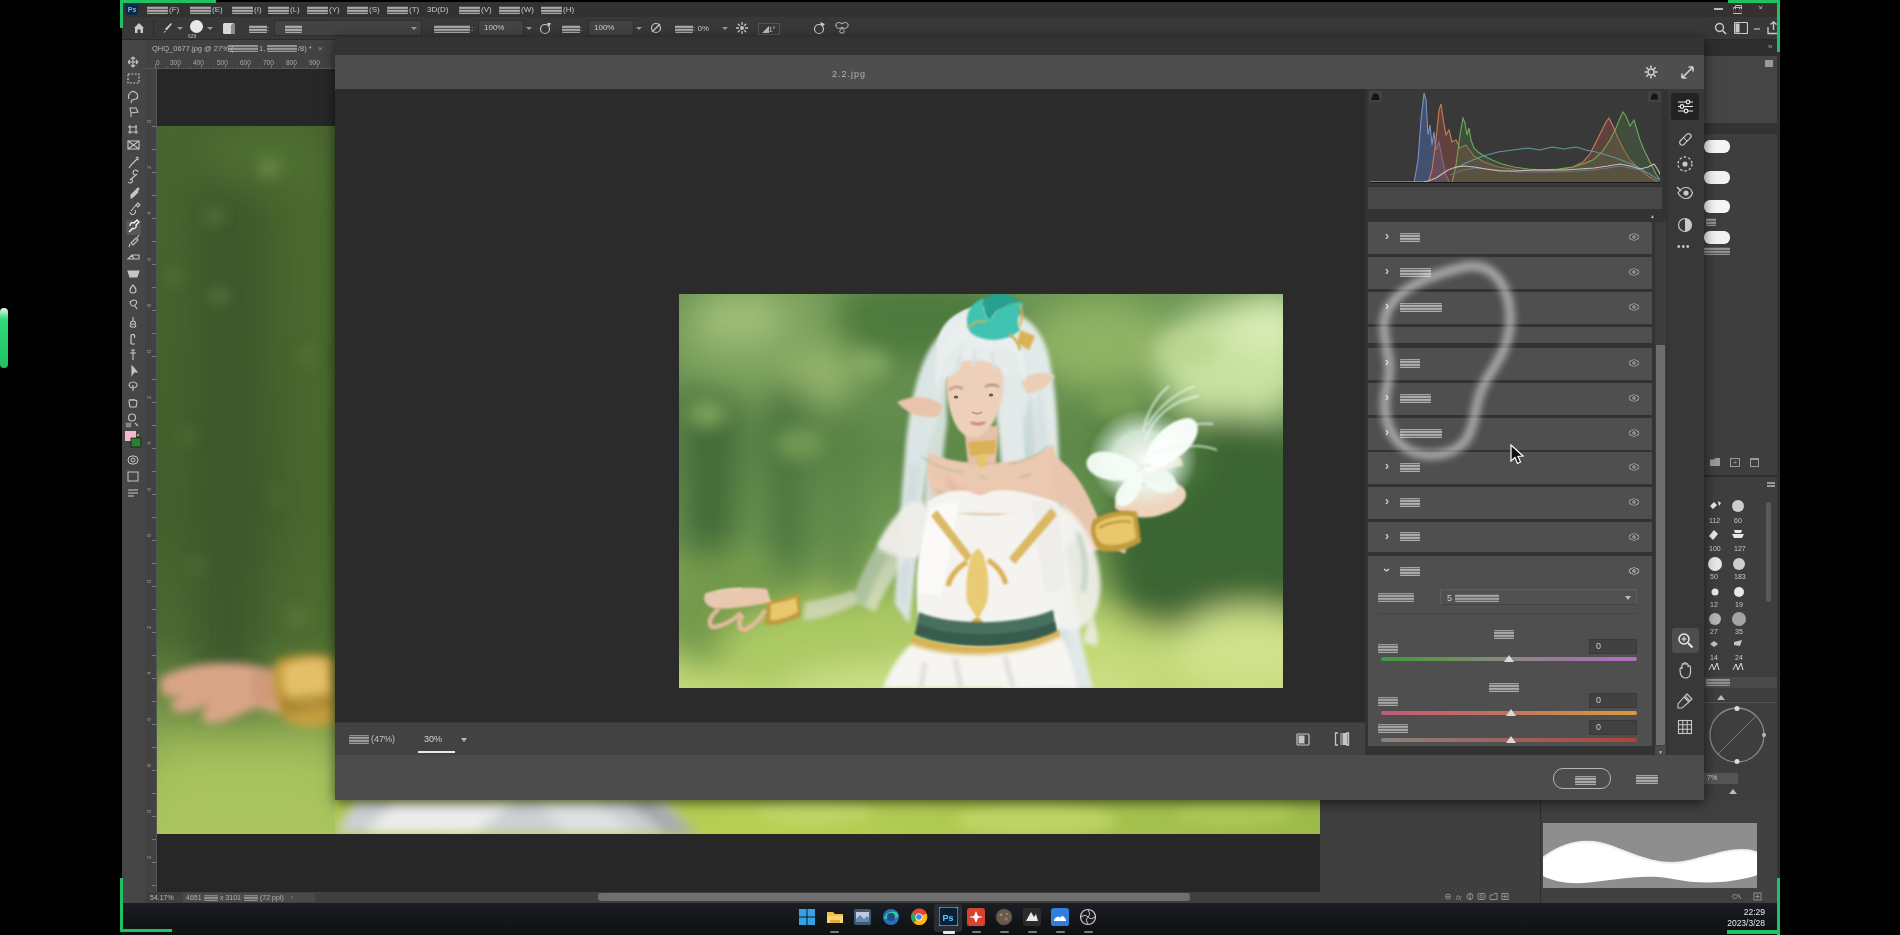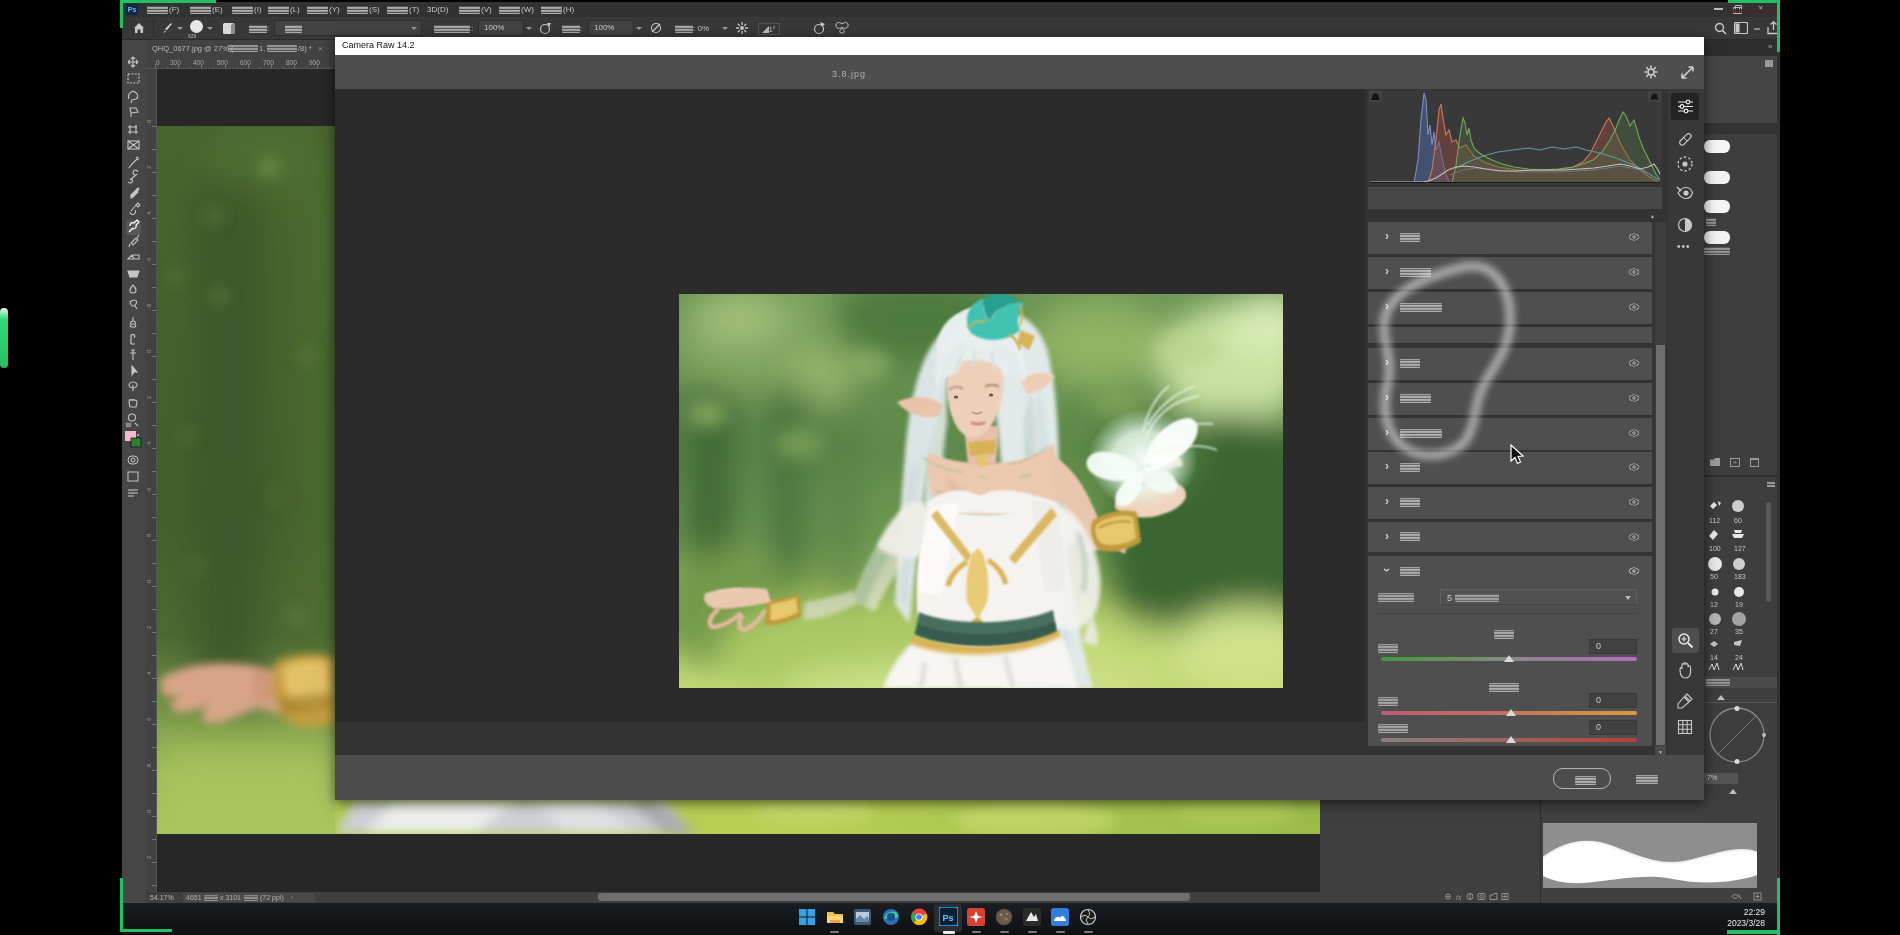--- a/index.html
+++ b/index.html
@@ -401,34 +401,47 @@
     <span class="zh" style="position:absolute;left:21px;top:2px;width:14px;height:6px;opacity:.7"></span>
     <span style="position:absolute;left:37px;top:1px;font-size:7px;color:#b0b0b0">x 3101</span>
     <span class="zh" style="position:absolute;left:61px;top:2px;width:14px;height:6px;opacity:.7"></span>
     <span style="position:absolute;left:77px;top:1px;font-size:7px;color:#b0b0b0">(72 ppi)</span>
     <span style="position:absolute;left:108px;top:1px;font-size:7px;color:#888">›</span>
   </div>
   <div class="abs" style="left:453px;top:1px;width:592px;height:8px;background:#6f6f6f;border-radius:3px"></div>
 </div>
 
 <div class="abs" id="dialog" style="left:335px;top:37px;width:1369px;height:763px;background:#333;box-shadow:0 3px 12px rgba(0,0,0,.6)">
-  <div class="abs" id="dlg-title" style="left:0;top:0;width:1369px;height:18px;background:#fff">
-    <div class="abs" style="left:7px;top:3px;font-size:9px;color:#111">Camera Raw 14.2</div>
-  </div>
   <div class="abs" id="dlg-head" style="left:0;top:18px;width:1369px;height:34px;background:#4e4e4e">
-    <span style="position:absolute;left:497px;top:14px;font-size:9px;color:#b2b2b2;letter-spacing:1px">3.8.jpg</span>
+    <span style="position:absolute;left:497px;top:14px;font-size:9px;color:#b2b2b2;letter-spacing:1px">2.2.jpg</span>
     <svg class="abs" style="left:1308px;top:9px" width="16" height="16" viewBox="0 0 16 16">
           <circle cx="8" cy="8" r="3" fill="none" stroke="#d0d0d0" stroke-width="1.5"></circle>
           <path d="M8 1.5 V4 M8 12 V14.5 M1.5 8 H4 M12 8 H14.5 M3.4 3.4 L5.2 5.2 M10.8 10.8 L12.6 12.6 M3.4 12.6 L5.2 10.8 M10.8 5.2 L12.6 3.4" stroke="#d0d0d0" stroke-width="1.5"></path>
         </svg>
     <svg class="abs" style="left:1345px;top:10px" width="15" height="15" viewBox="0 0 15 15">
           <path d="M2 13 L13 2 M2 13 L2 8.5 M2 13 L6.5 13 M13 2 L8.5 2 M13 2 L13 6.5" stroke="#d0d0d0" stroke-width="1.6" fill="none"></path>
         </svg>
   </div>
   <div class="abs" id="dlg-preview" style="left:0;top:52px;width:1030px;height:633px;background:#2b2b2b"></div>
+  <div class="abs" id="dlg-zoombar" style="left:0;top:685px;width:1030px;height:33px;background:#424242;border-top:1px solid #383838">
+    <span class="zh" style="position:absolute;left:14px;top:12px;width:20px;height:9px;opacity:.85"></span>
+    <span style="position:absolute;left:36px;top:11px;font-size:9px;color:#c5c5c5">(47%)</span>
+    <span style="position:absolute;left:89px;top:11px;font-size:9px;color:#d5d5d5">30%</span>
+    <div class="abs" style="left:83px;top:28px;width:37px;height:1.5px;background:#e8e8e8"></div>
+    <div class="abs" style="left:126px;top:15px;width:0;height:0;border-left:3.5px solid transparent;border-right:3.5px solid transparent;border-top:4px solid #bbb"></div>
+    <svg class="abs" style="left:961px;top:10px" width="14" height="13" viewBox="0 0 14 13">
+          <rect x="1" y="1" width="12" height="11" rx="1" fill="none" stroke="#c5c5c5" stroke-width="1.2"></rect>
+          <rect x="2.5" y="2.5" width="6" height="8" fill="#c5c5c5"></rect>
+        </svg>
+    <svg class="abs" style="left:999px;top:9px" width="16" height="14" viewBox="0 0 16 14">
+          <path d="M4 1 H1.5 V13 H4 M12 1 H14.5 V13 H12" stroke="#c5c5c5" stroke-width="1.3" fill="none"></path>
+          <rect x="8.5" y="1" width="5" height="12" fill="#c5c5c5"></rect>
+          <path d="M7 1 V13" stroke="#c5c5c5" stroke-width="1"></path>
+        </svg>
+  </div>
   <div class="abs" id="dlg-bottom" style="left:0;top:718px;width:1369px;height:45px;background:#4c4c4c">
     <div class="abs" style="left:1218px;top:13px;width:58px;height:21px;border:1px solid #b5b5b5;border-radius:10px">
       <span class="zh" style="position:absolute;left:21px;top:7px;width:21px;height:9px"></span>
     </div>
     <span class="zh" style="position:absolute;left:1301px;top:20px;width:22px;height:9px"></span>
   </div>
   <div class="abs" id="dlg-right" style="left:1030px;top:52px;width:339px;height:666px;background:#333">
 
     <div class="abs" style="left:3px;top:1px;width:294px;height:95px;background:#393939">
       <div class="abs" style="left:1px;top:1px;width:13px;height:11px;background:#424242"></div>

